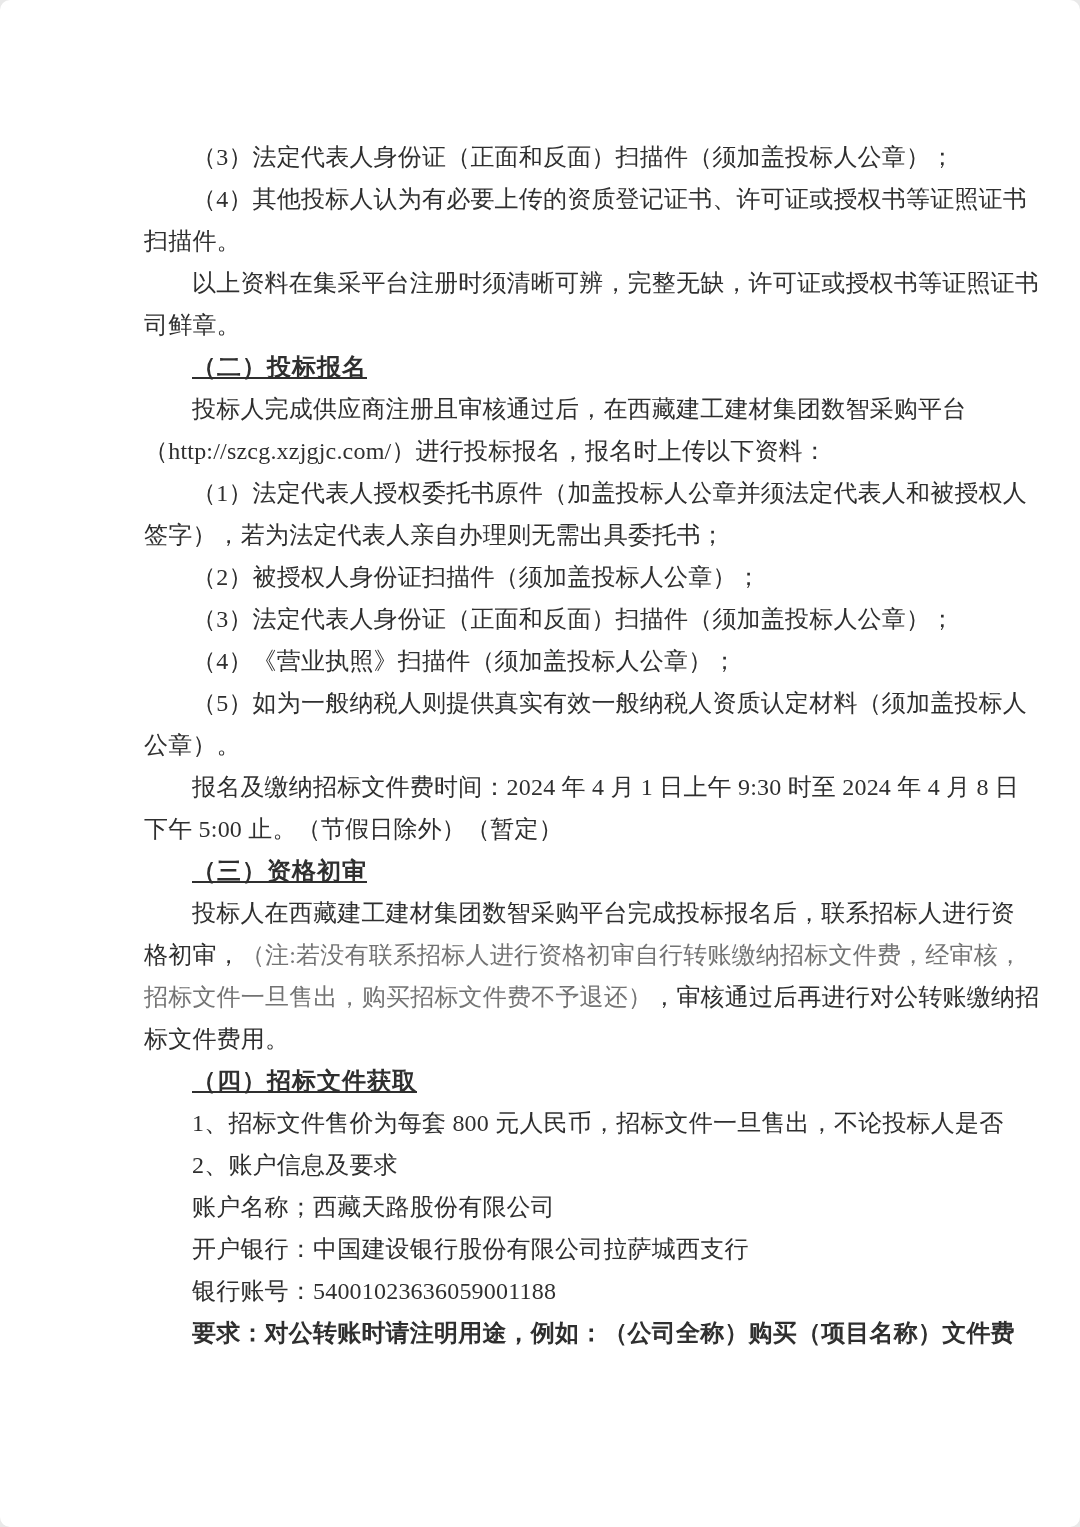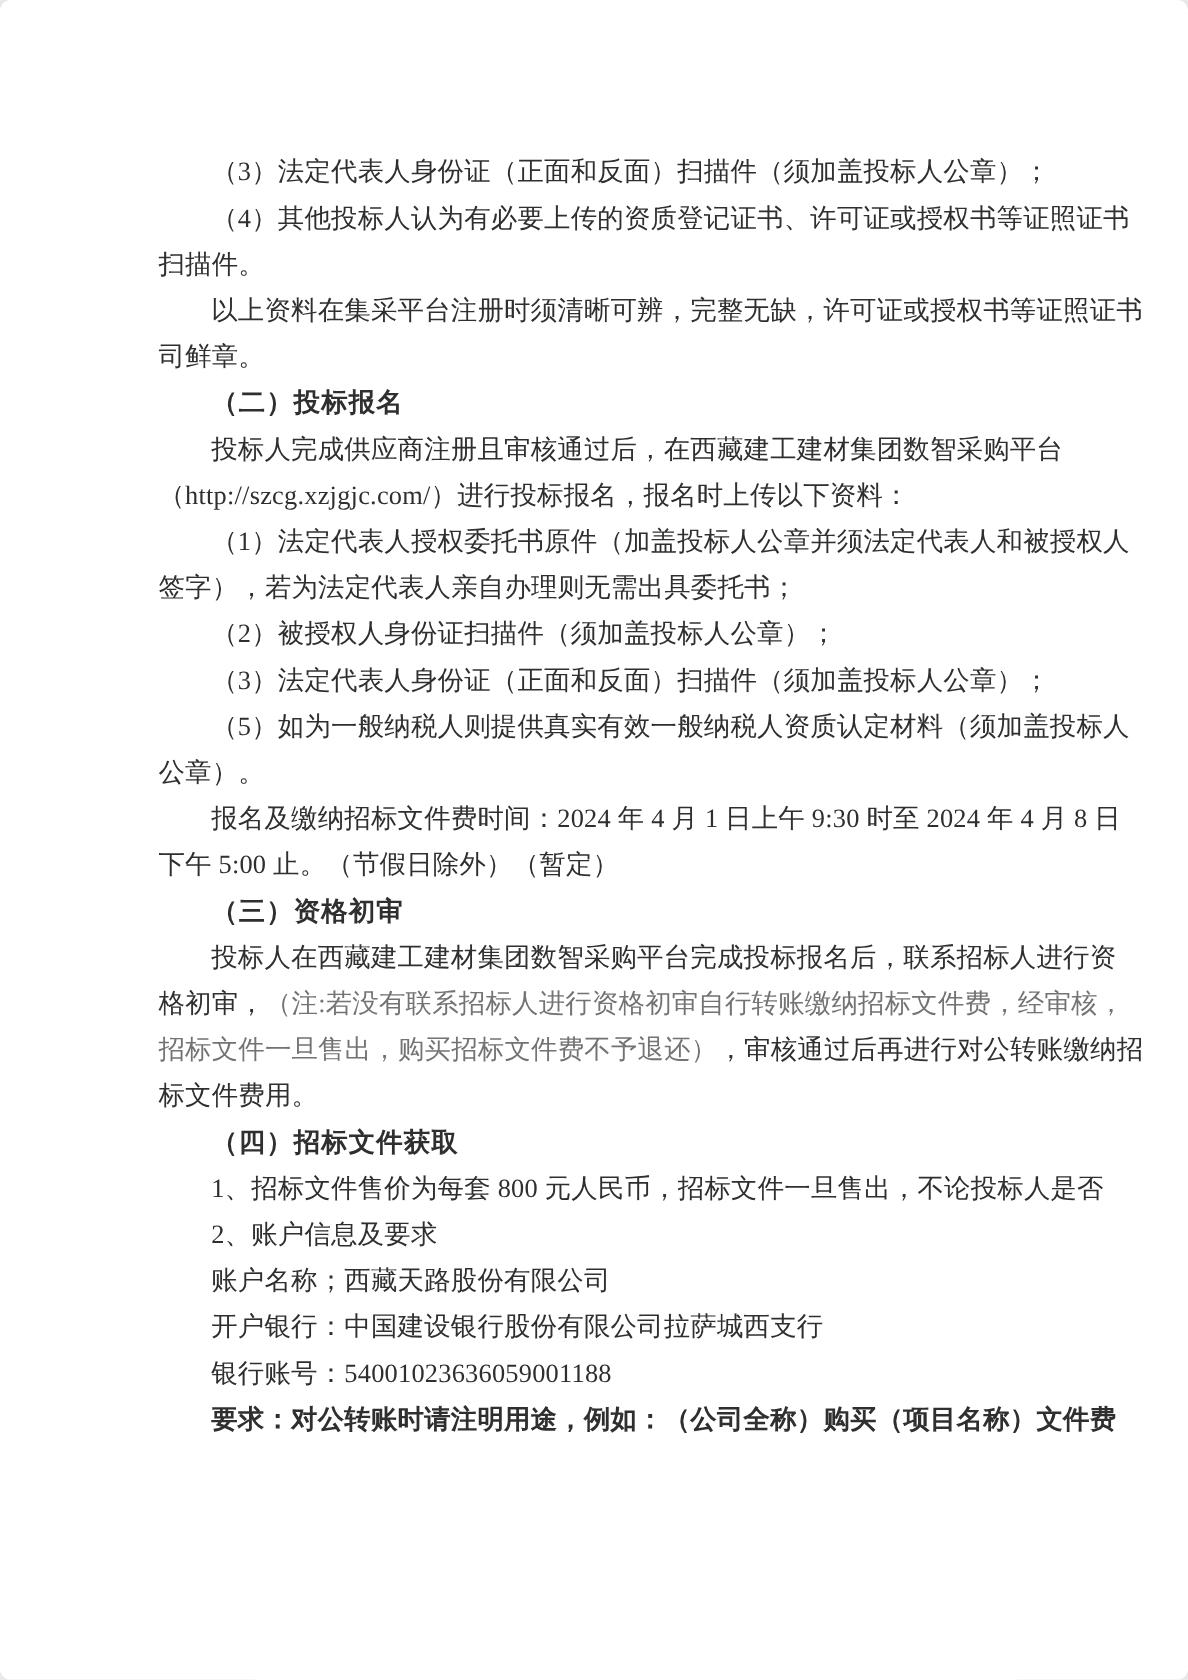--- a/index.html
+++ b/index.html
@@ -32,20 +32,21 @@
   }
   .line.indent {
     padding-left: 48px;
   }
   .seg-bold {
     font-weight: bold;
   }
   .line.heading .seg-bold {
     font-family: "Liberation Sans", "DejaVu Sans", sans-serif;
     letter-spacing: 1px;
+    text-decoration: underline;
   }
   .seg-red {
     color: #737373;
   }
   .seg-underline {
     text-decoration-thickness: 2px;
     text-underline-offset: 5px;
   }
 </style>
 </head>
@@ -58,20 +59,21 @@
       <div class="line"><span>扫描件。</span></div>
       <div class="line indent"><span>以上资料在集采平台注册时须清晰可辨，完整无缺，许可证或授权书等证照证书</span></div>
       <div class="line"><span>司鲜章。</span></div>
       <div class="line indent heading"><span class="seg-bold">（二）投标报名</span></div>
       <div class="line indent"><span>投标人完成供应商注册且审核通过后，在西藏建工建材集团数智采购平台</span></div>
       <div class="line"><span>（http://szcg.xzjgjc.com/）进行投标报名，报名时上传以下资料：</span></div>
       <div class="line indent"><span>（1）法定代表人授权委托书原件（加盖投标人公章并须法定代表人和被授权人</span></div>
       <div class="line"><span>签字），若为法定代表人亲自办理则无需出具委托书；</span></div>
       <div class="line indent"><span>（2）被授权人身份证扫描件（须加盖投标人公章）；</span></div>
       <div class="line indent"><span>（3）法定代表人身份证（正面和反面）扫描件（须加盖投标人公章）；</span></div>
+      <div class="line indent"><span>（4）《营业执照》扫描件（须加盖投标人公章）；</span></div>
       <div class="line indent"><span>（5）如为一般纳税人则提供真实有效一般纳税人资质认定材料（须加盖投标人</span></div>
       <div class="line"><span>公章）。</span></div>
       <div class="line indent"><span>报名及缴纳招标文件费时间：2024 年 4 月 1 日上午 9:30 时至 2024 年 4 月 8 日</span></div>
       <div class="line"><span>下午 5:00 止。（节假日除外）（暂定）</span></div>
       <div class="line indent heading"><span class="seg-bold">（三）资格初审</span></div>
       <div class="line indent"><span>投标人在西藏建工建材集团数智采购平台完成投标报名后，联系招标人进行资</span></div>
       <div class="line"><span>格初审，</span><span class="seg-red">（注:若没有联系招标人进行资格初审自行转账缴纳招标文件费，经审核，</span></div>
       <div class="line"><span class="seg-red">招标文件一旦售出，购买招标文件费不予退还）</span><span>，审核通过后再进行对公转账缴纳招</span></div>
       <div class="line"><span>标文件费用。</span></div>
       <div class="line indent heading"><span class="seg-bold">（四）招标文件获取</span></div>

